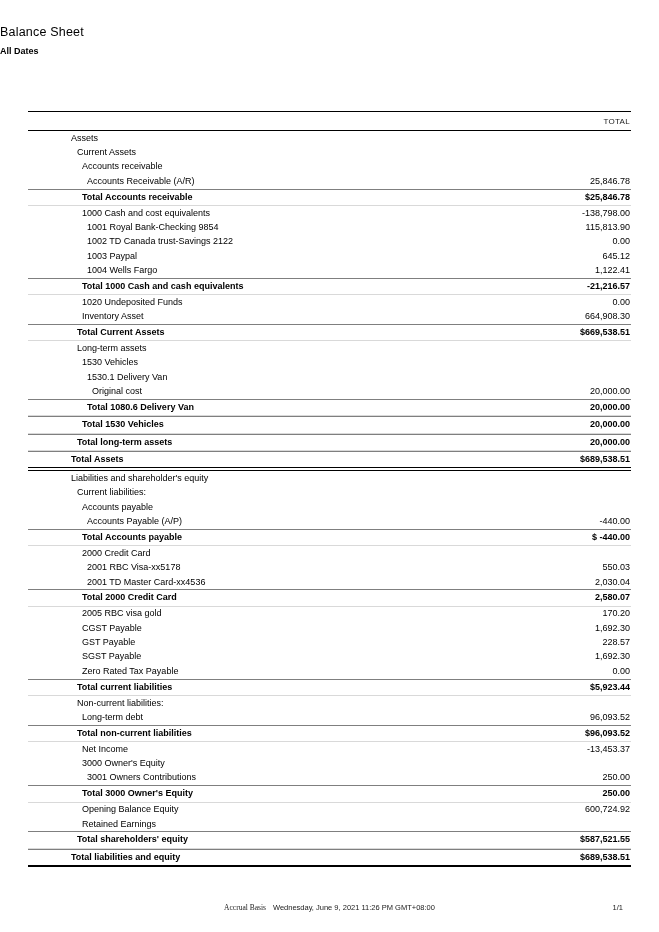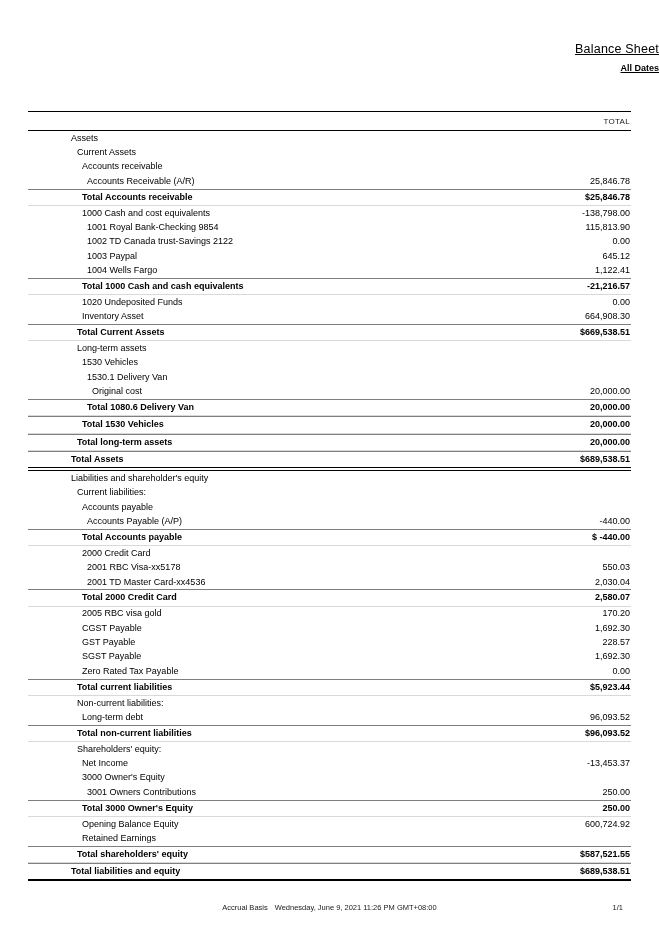--- a/index.html
+++ b/index.html
@@ -4,21 +4,21 @@
 <style>
   html,body { margin:0; padding:0; background:#ffffff; }
   .page {
     position:relative;
     width:659px; height:932px;
     background:#ffffff;
     font-family:"Liberation Sans", sans-serif;
     color:#000000;
     overflow:hidden;
   }
-  .report-header { text-align:right; padding-top:42px;text-decoration:underline; }
+  .report-header { text-align:left; padding-top:25px; }
   .report-title { font-size:12.5px; font-weight:400; letter-spacing:0.2px; }
   .report-subtitle { font-size:9px; font-weight:700; margin-top:7px; }
 
   .report-table {
     position:absolute;
     left:28px; right:28px; top:111px;
   }
   .thead {
     border-top:1px solid #000000;
     border-bottom:1px solid #000000;
@@ -62,21 +62,21 @@
   .ind-3 { padding-left:18px; }
   .ind-4 { padding-left:23px; }
 
   .report-footer {
     position:absolute;
     left:0; right:0; bottom:20px;
     font-size:7.5px;
     color:#1a1a1a;
   }
   .footer-center { text-align:center; }
-  .footer-center .basis { margin-right:7px; }
+  .footer-center .basis { margin-right:7px;font-family:Liberation Serif, serif; }
   .page-number { position:absolute; right:36px; top:0; }
 </style>
 </head>
 <body>
 
 <div class="page">
 
   <div class="report-header">
     <div class="report-title">Balance Sheet</div>
     <div class="report-subtitle">All Dates</div>
@@ -239,24 +239,20 @@
           <span class="lbl ind-1">Non-current liabilities:</span>
           <span class="val"></span>
         </div>
         <div class="row ">
           <span class="lbl ind-2">Long-term debt</span>
           <span class="val">96,093.52</span>
         </div>
         <div class="row total">
           <span class="lbl ind-1">Total non-current liabilities</span>
           <span class="val">$96,093.52</span>
-        </div>
-        <div class="row ">
-          <span class="lbl ind-1">Shareholders' equity:</span>
-          <span class="val"></span>
         </div>
         <div class="row ">
           <span class="lbl ind-2">Net Income</span>
           <span class="val">-13,453.37</span>
         </div>
         <div class="row ">
           <span class="lbl ind-2">3000 Owner's Equity</span>
           <span class="val"></span>
         </div>
         <div class="row ">

